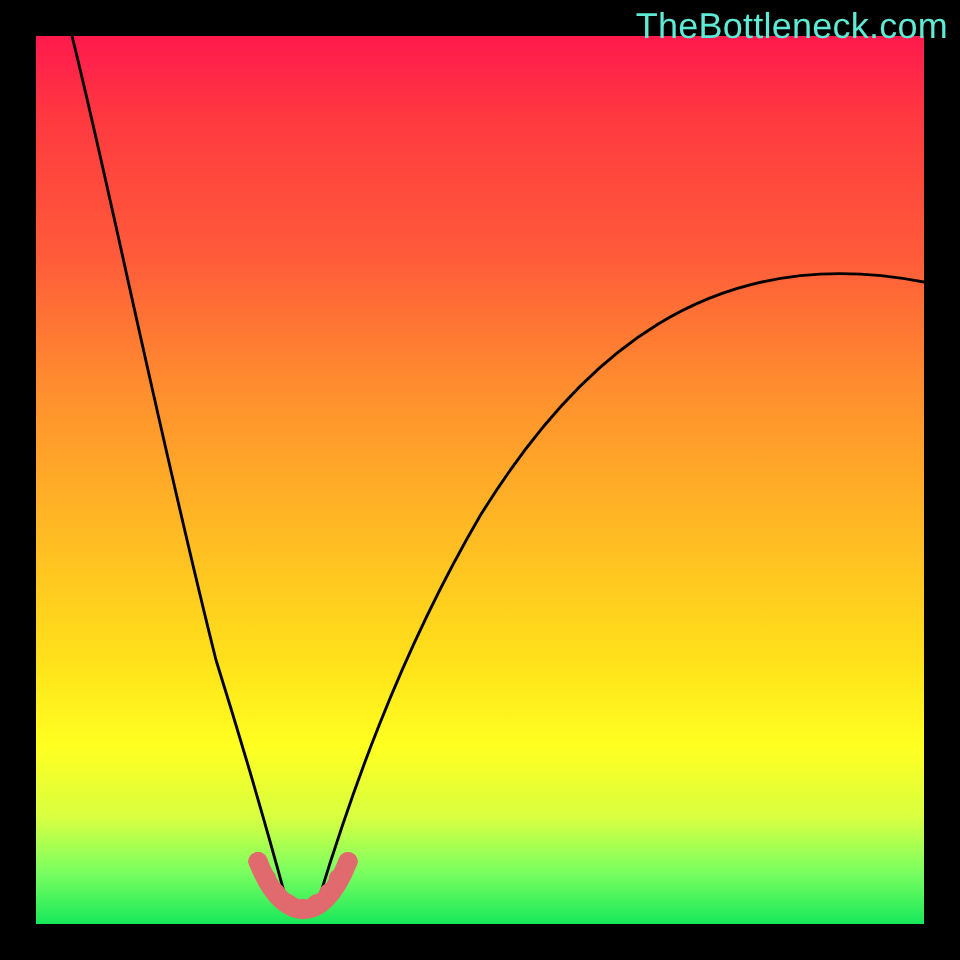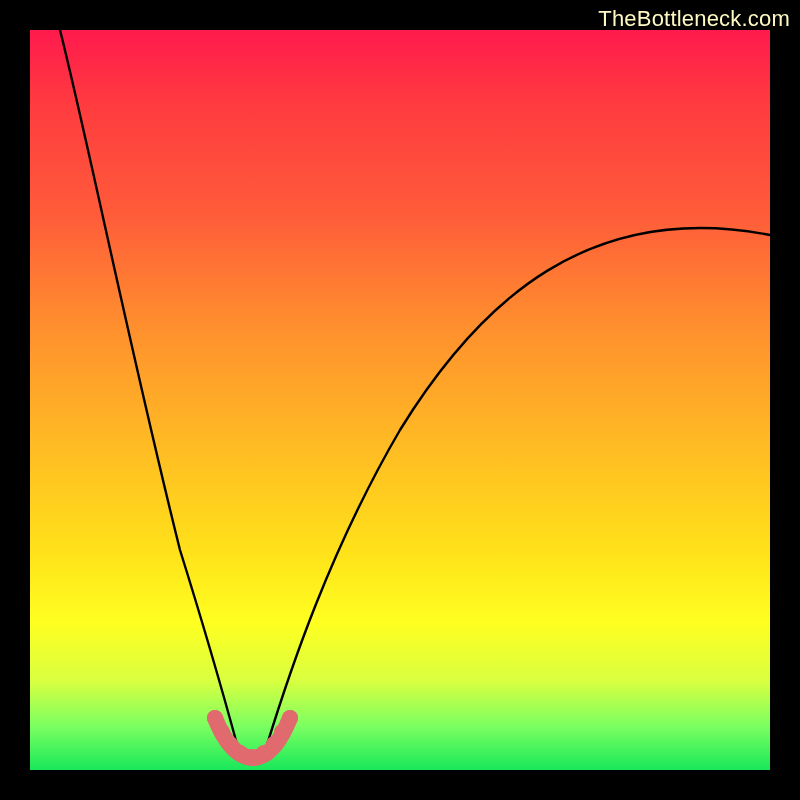--- a/index.html
+++ b/index.html
@@ -34,22 +34,22 @@
       #ffff20 80%,
       #d8ff40 88%,
       #7dff60 94%,
       #18e85b 100%
     );
   }
   .attrib {
     position: absolute;
     top: 6px;
     right: 10px;
-    color: #fef9c3;
-    font-size: 22px;
+    color: #5eead4;
+    font-size: 30px;
     font-weight: 500;
     letter-spacing: 0.2px;
     user-select: none;
   }
   svg.curves {
     position: absolute;
     inset: 0;
   }
 </style>
 </head>

